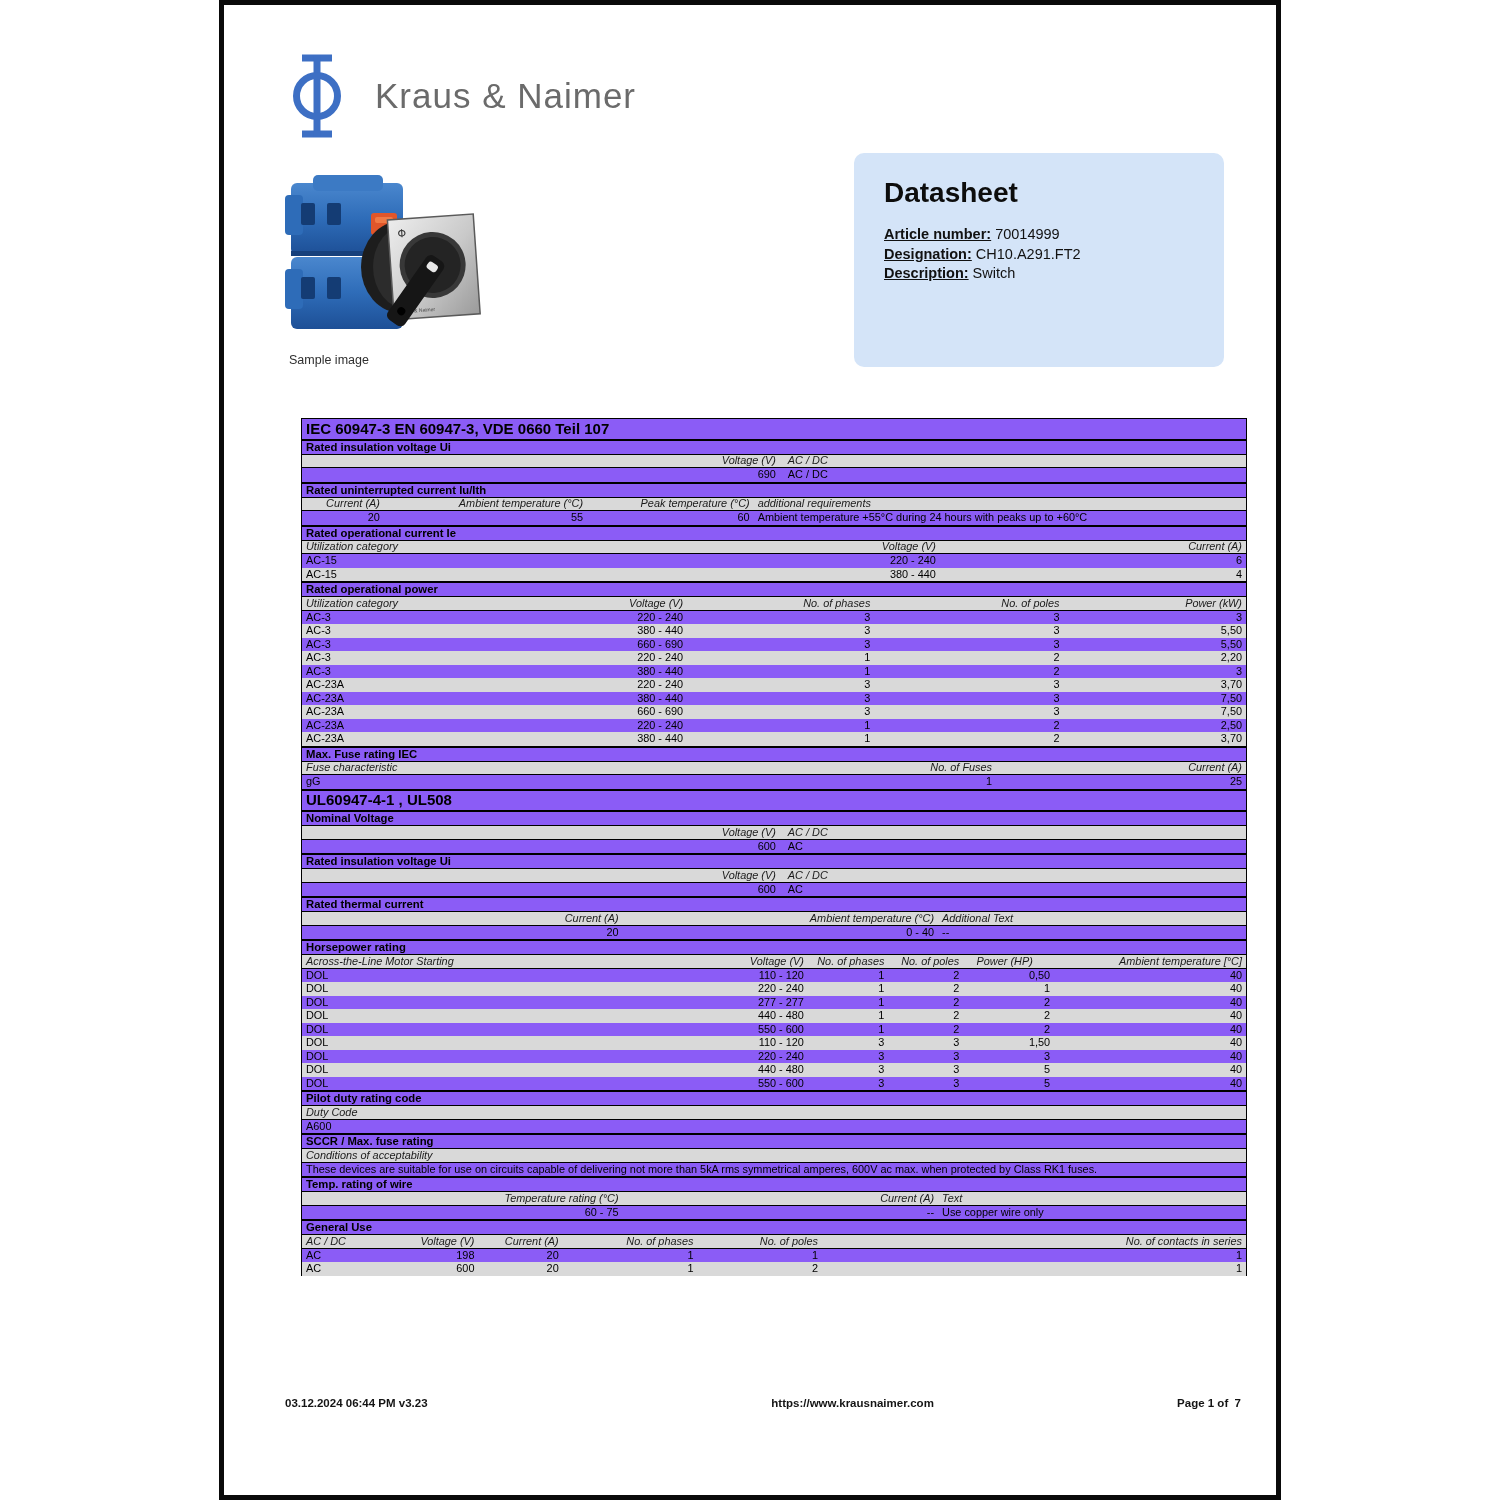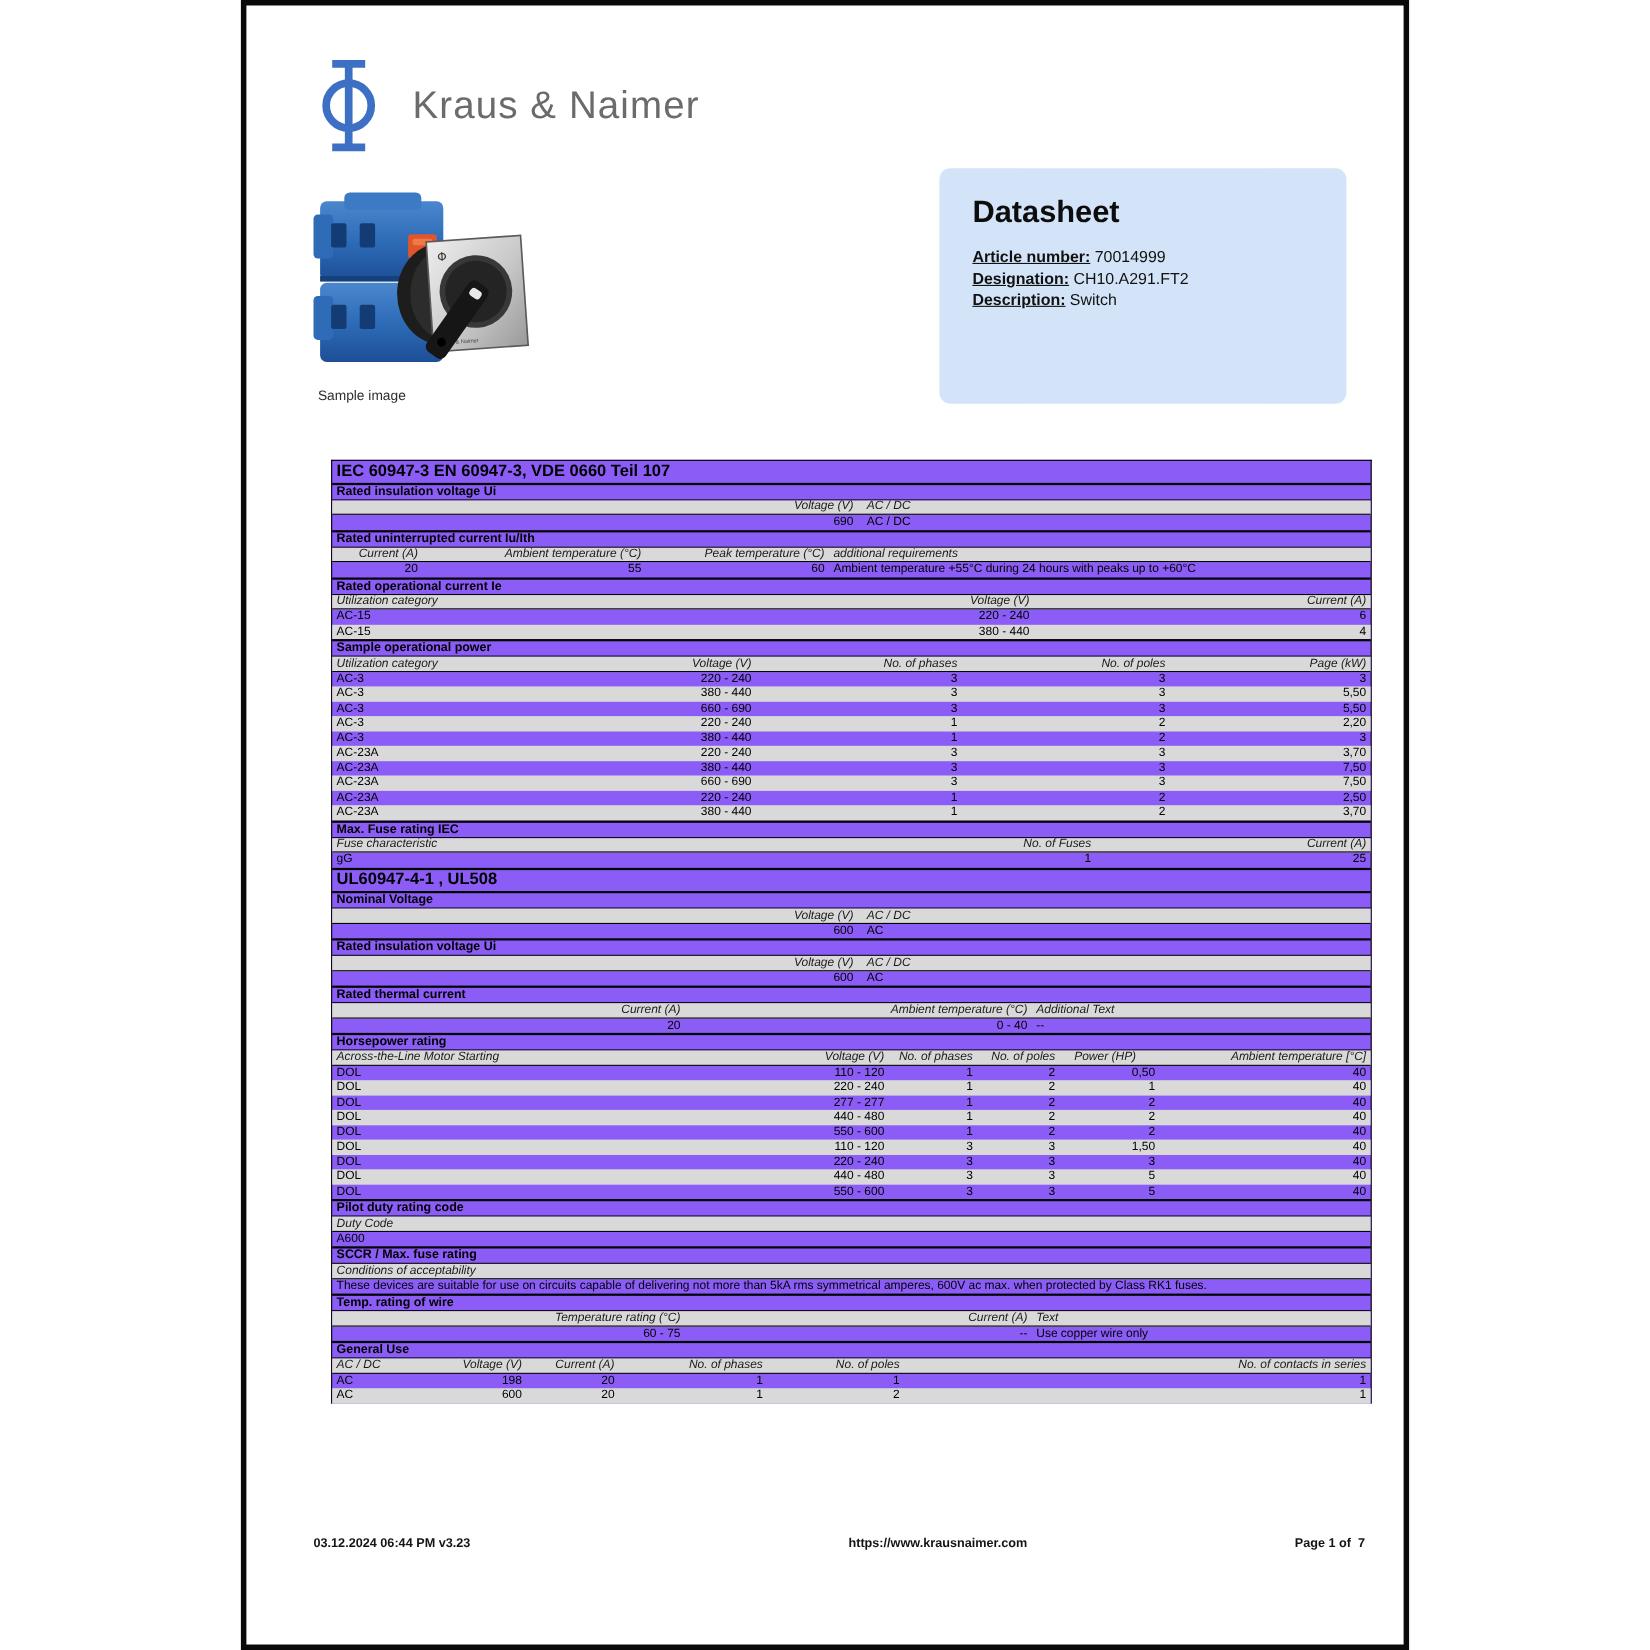--- a/index.html
+++ b/index.html
@@ -157,27 +157,27 @@
       <div class="trow data">
         <span style="width: 37%; text-align: left;">AC-15</span>
         <span style="width: 30.3%; text-align: right;">220 - 240</span>
         <span style="flex: 1 1 0%; text-align: right;">6</span>
       </div>
       <div class="trow data shade">
         <span style="width: 37%; text-align: left;">AC-15</span>
         <span style="width: 30.3%; text-align: right;">380 - 440</span>
         <span style="flex: 1 1 0%; text-align: right;">4</span>
       </div>
-      <div class="sect">Sample operational power</div>
+      <div class="sect">Rated operational power</div>
       <div class="trow ghead">
         <span style="width: 20%; text-align: left;">Utilization category</span>
         <span style="width: 20.3%; text-align: right;">Voltage (V)</span>
         <span style="width: 20%; text-align: right;">No. of phases</span>
         <span style="width: 20.2%; text-align: right;">No. of poles</span>
-        <span style="flex: 1 1 0%; text-align: right;">Page (kW)</span>
+        <span style="flex: 1 1 0%; text-align: right;">Power (kW)</span>
       </div>
       <div class="trow data">
         <span style="width: 20%; text-align: left;">AC-3</span>
         <span style="width: 20.3%; text-align: right;">220 - 240</span>
         <span style="width: 20%; text-align: right;">3</span>
         <span style="width: 20.2%; text-align: right;">3</span>
         <span style="flex: 1 1 0%; text-align: right;">3</span>
       </div>
       <div class="trow data shade">
         <span style="width: 20%; text-align: left;">AC-3</span>

